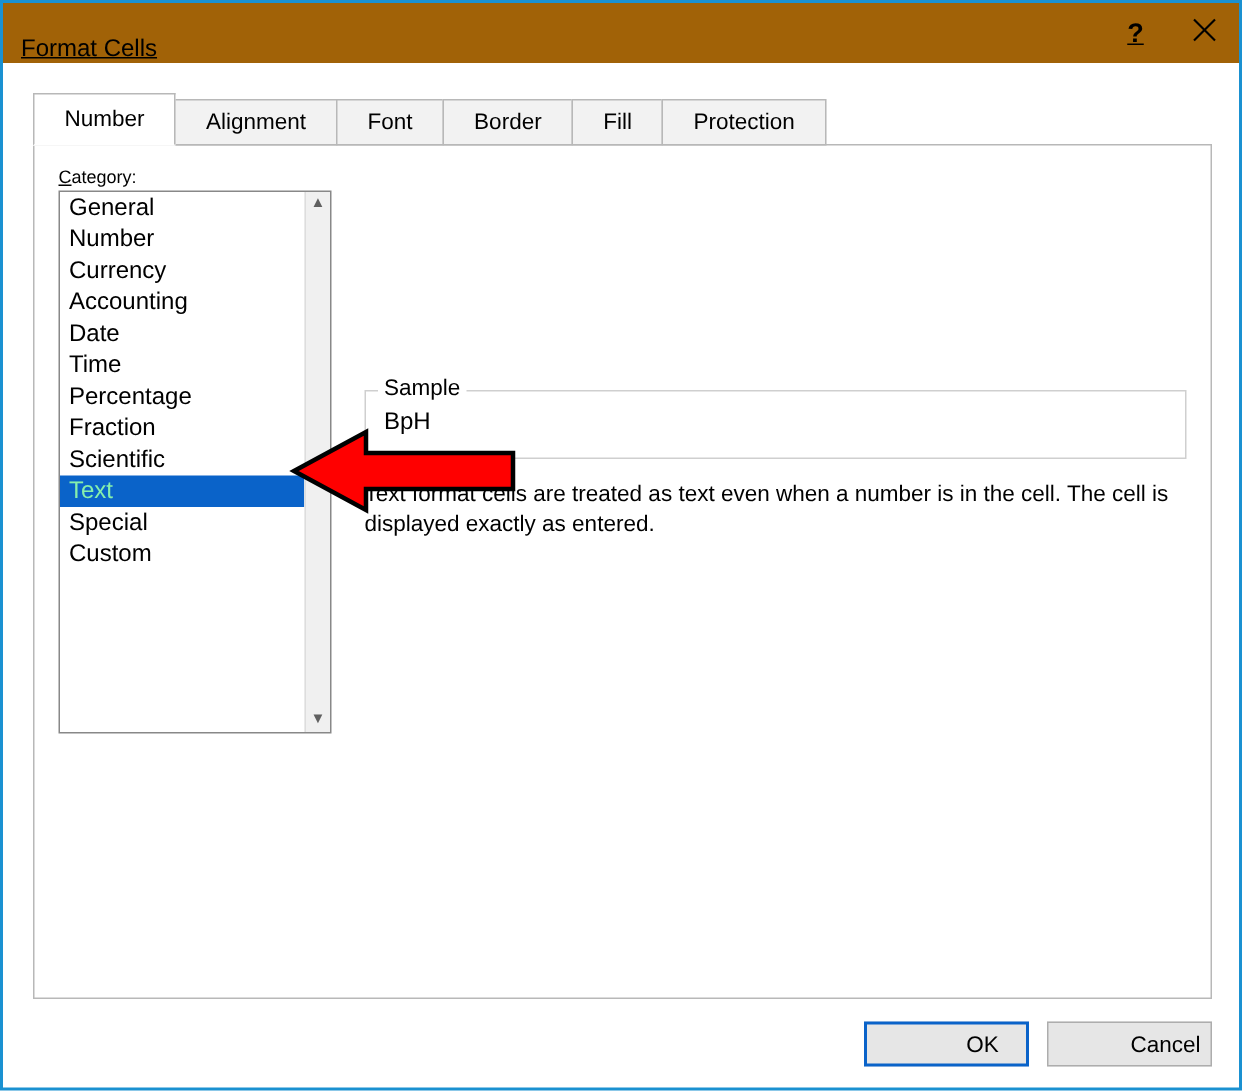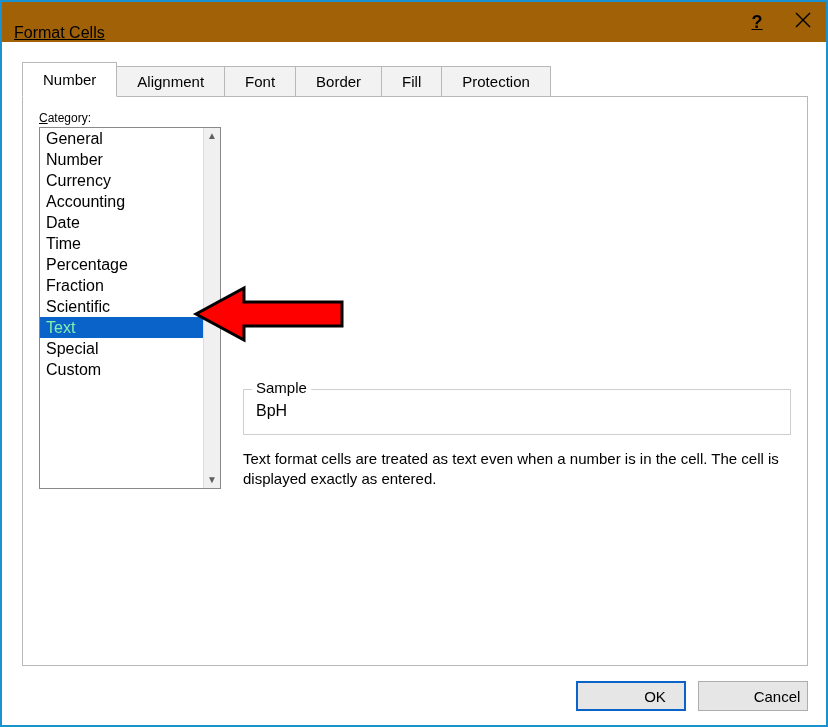--- a/index.html
+++ b/index.html
@@ -70,21 +70,21 @@
   }
 
   .cat-label {
     font-size: 12px;
     margin-bottom: 2px;
   }
   .cat-label .ul { text-decoration: underline; }
 
   .columns {
     display: flex;
-    align-items: flex-end;
+    align-items: center;
     gap: 22px;
   }
 
   .listbox-wrap {
     width: 182px;
     height: 362px;
     border: 1px solid #888;
     position: relative;
     display: flex;
   }

